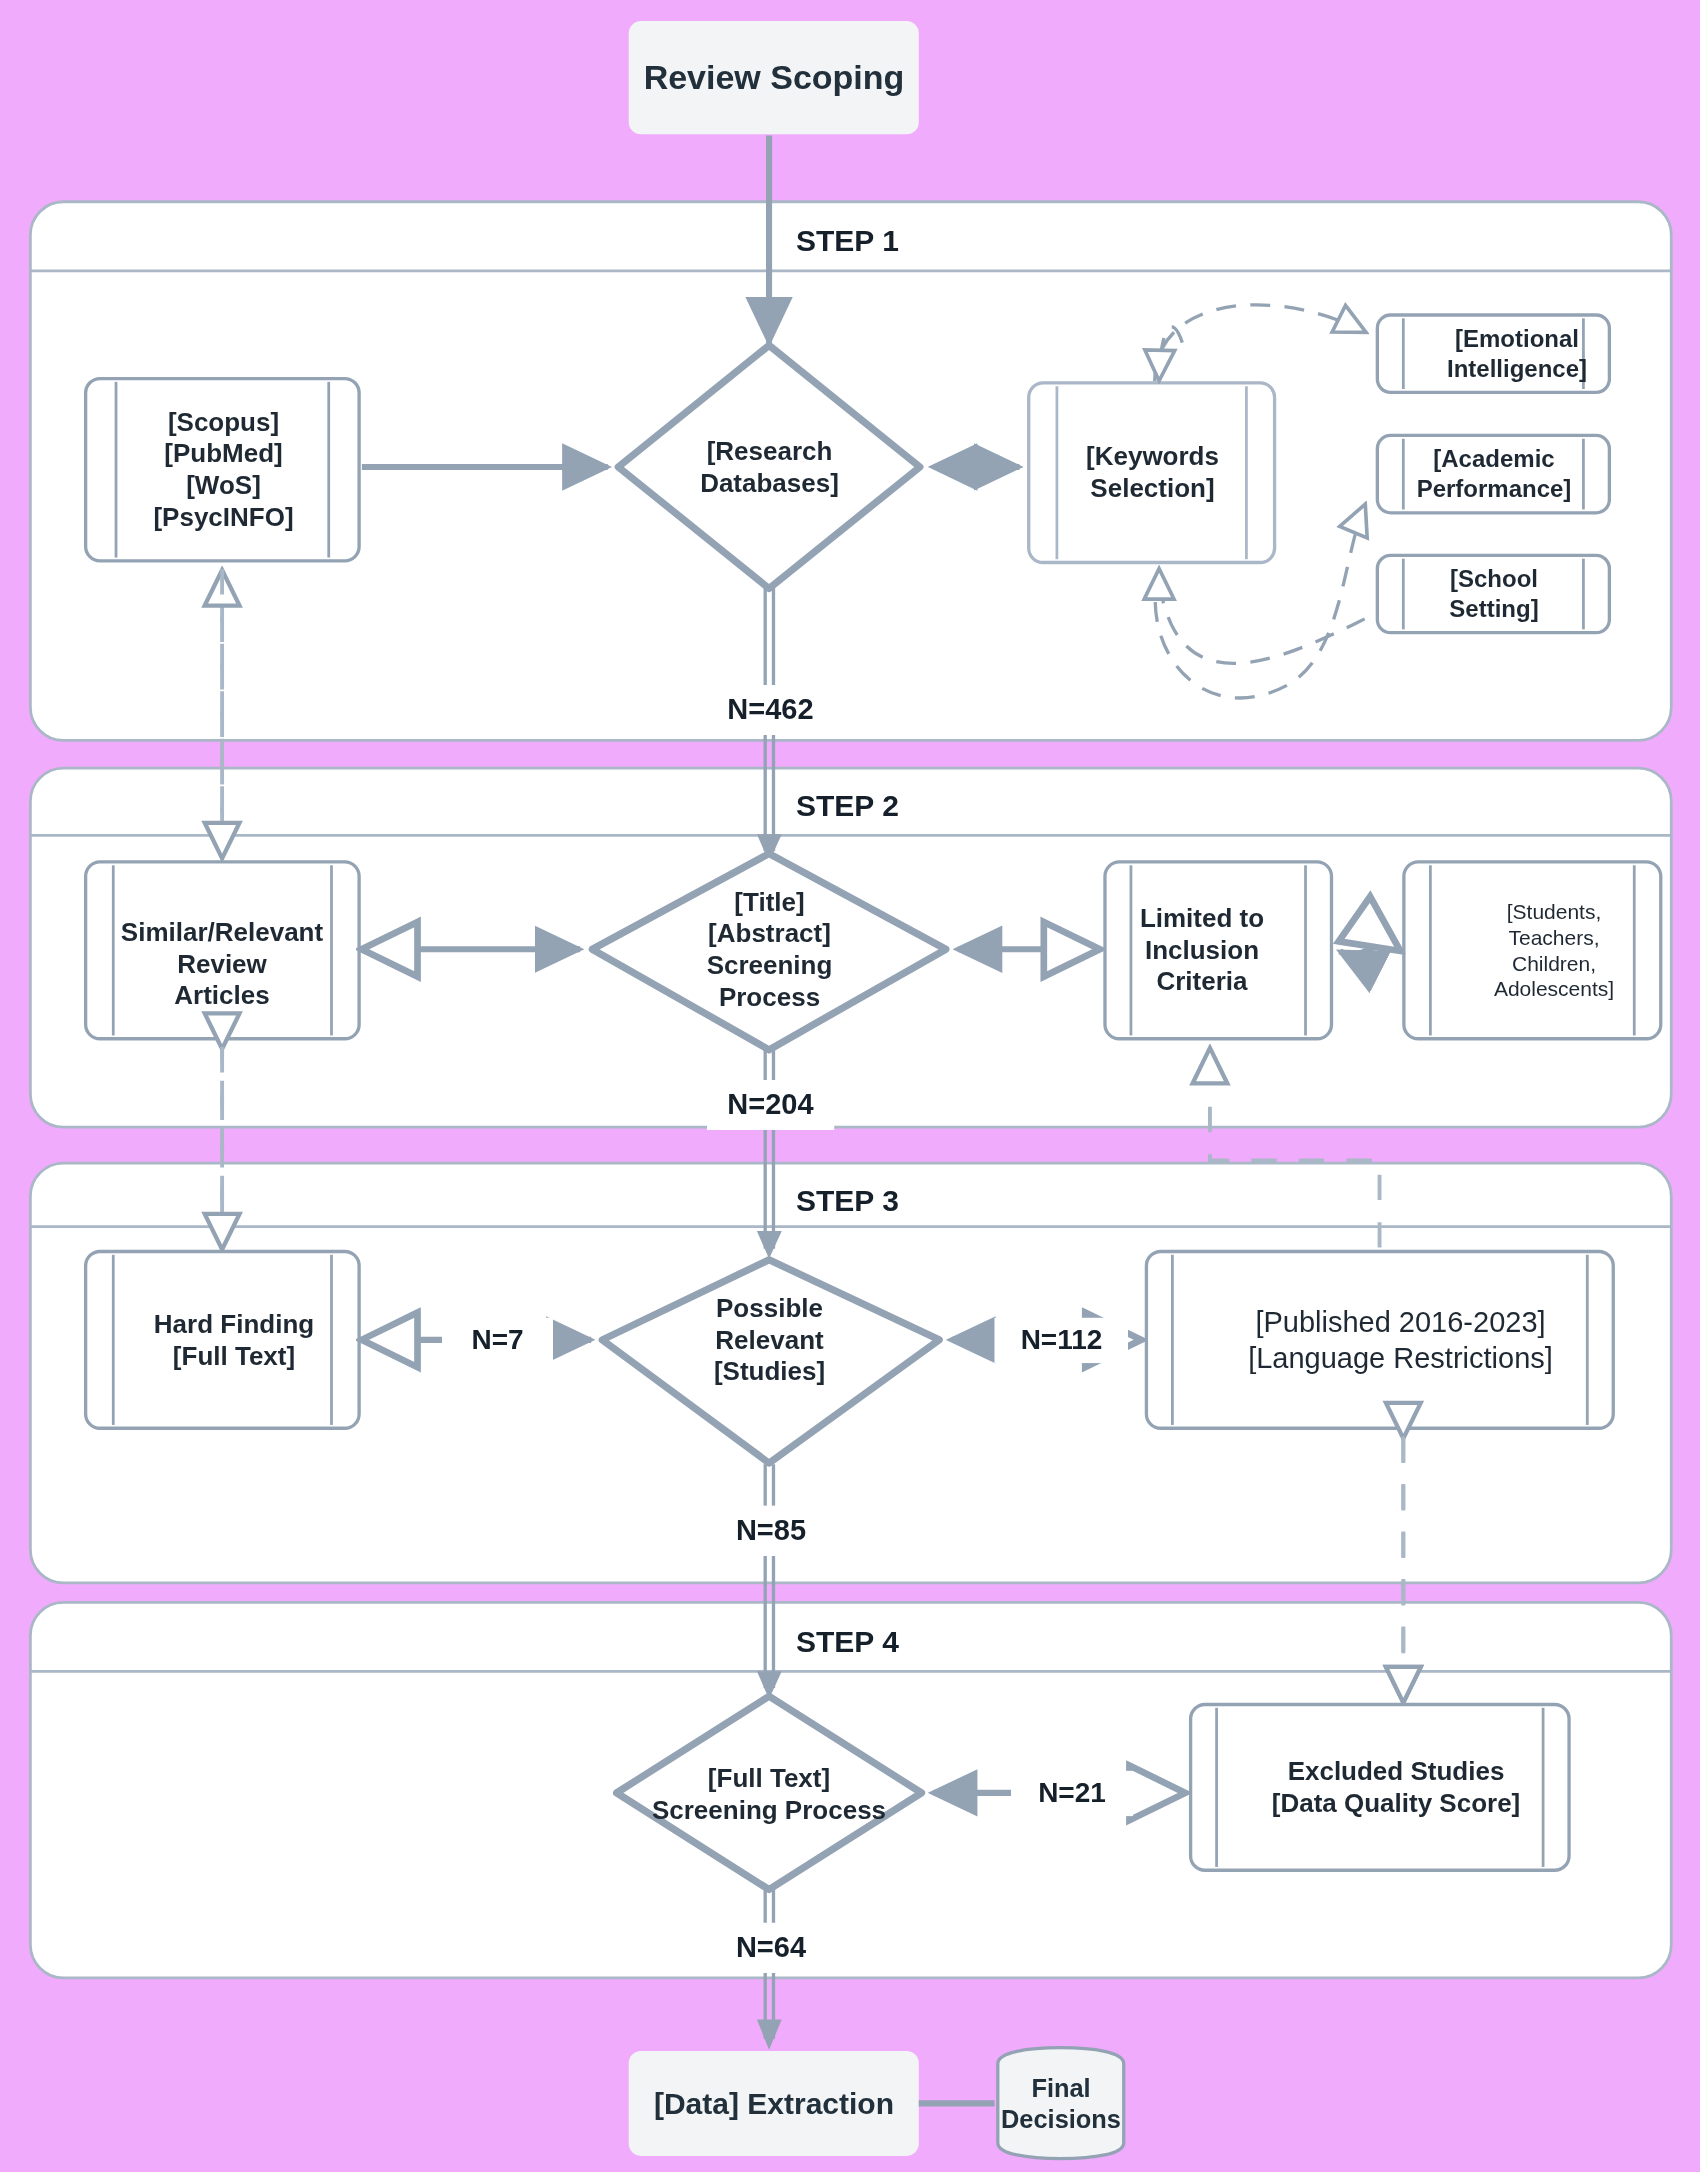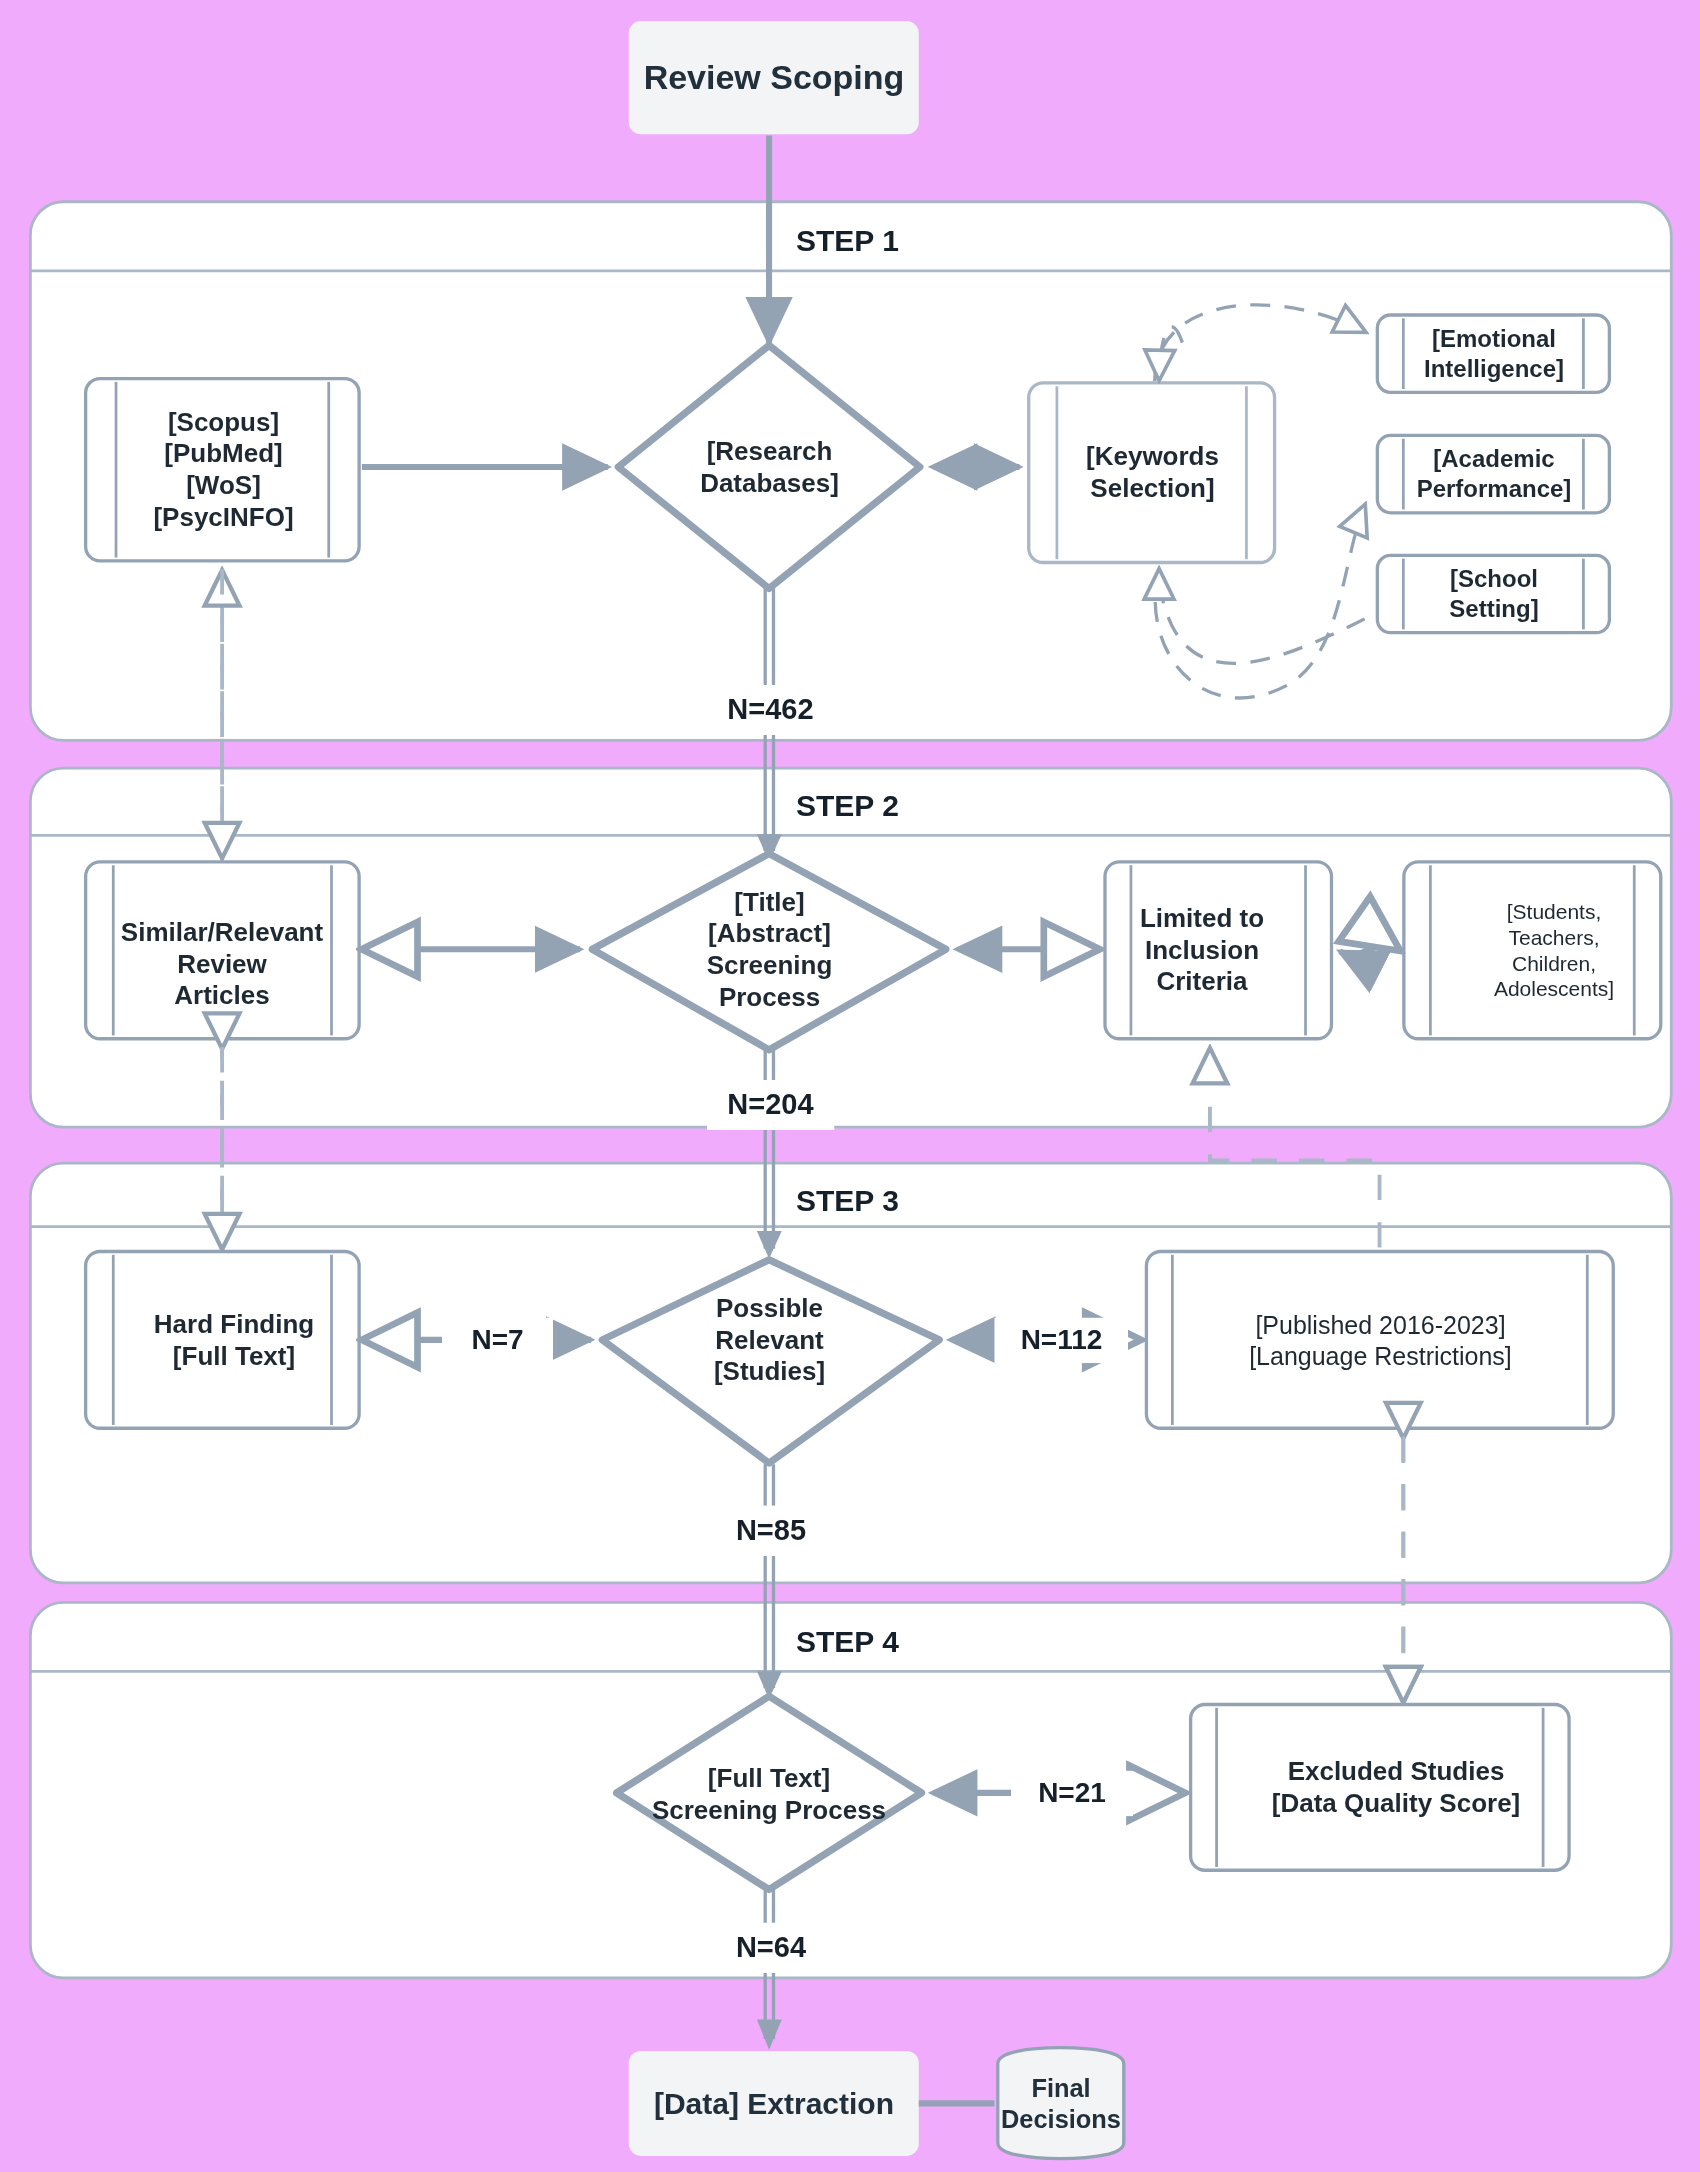--- a/index.html
+++ b/index.html
@@ -229,21 +229,21 @@
 [PubMed]
 [WoS]
 [PsycINFO]</div>
 
   <div class="node-label" style="left:659px;top:412px;width:221px;height:111px;font-size:26px;">[Research
 Databases]</div>
 
   <div class="node-label" style="left:1057px;top:383px;width:191px;height:180px;font-size:26px;">[Keywords
 Selection]</div>
 
-  <div class="node-label" style="left:1404px;top:315px;width:180px;height:77px;font-size:24px;">[Emotional
+  <div class="node-label" style="left:1404px;top:315px;width:180px;height:77px;font-size:24px;padding-left:23px;">[Emotional
 Intelligence]</div>
   <div class="node-label" style="left:1404px;top:435px;width:180px;height:77px;font-size:24px;">[Academic
 Performance]</div>
   <div class="node-label" style="left:1404px;top:555px;width:180px;height:77px;font-size:24px;">[School
 Setting]</div>
 
   <div class="node-label" style="left:113px;top:876px;width:218px;height:177px;font-size:26px;">Similar/Relevant
 Review
 Articles</div>
 
@@ -261,21 +261,21 @@
 Children,
 Adolescents]</div>
 
   <div class="node-label" style="left:113px;top:1252px;width:218px;height:177px;font-size:26px;padding-left:12px;">Hard Finding
 [Full Text]</div>
 
   <div class="node-label" style="left:659px;top:1274px;width:221px;height:133px;font-size:26px;">Possible
 Relevant
 [Studies]</div>
 
-  <div class="node-label" style="left:1173px;top:1252px;width:415px;height:177px;font-size:25px;font-weight:normal;">[Published 2016-2023]
+  <div class="node-label" style="left:1173px;top:1252px;width:415px;height:177px;font-size:29px;font-weight:normal;padding-left:20px;">[Published 2016-2023]
 [Language Restrictions]</div>
 
   <div class="node-label" style="left:631px;top:1755px;width:276px;height:80px;font-size:26px;">[Full Text]
 Screening Process</div>
 
   <div class="node-label" style="left:1217px;top:1705px;width:358px;height:166px;font-size:26px;">Excluded Studies
 [Data Quality Score]</div>
 
   <div class="plain-label" style="left:629px;top:2051px;width:290px;height:105px;font-size:30px;">[Data] Extraction</div>
 

